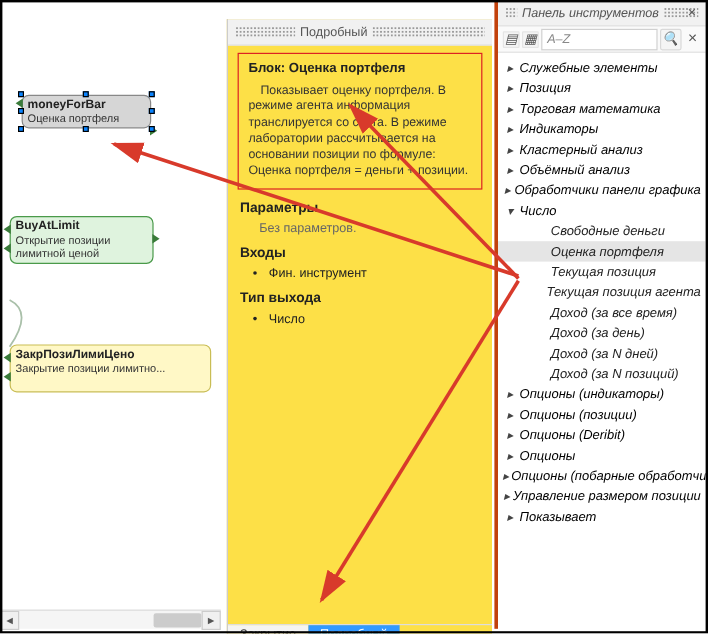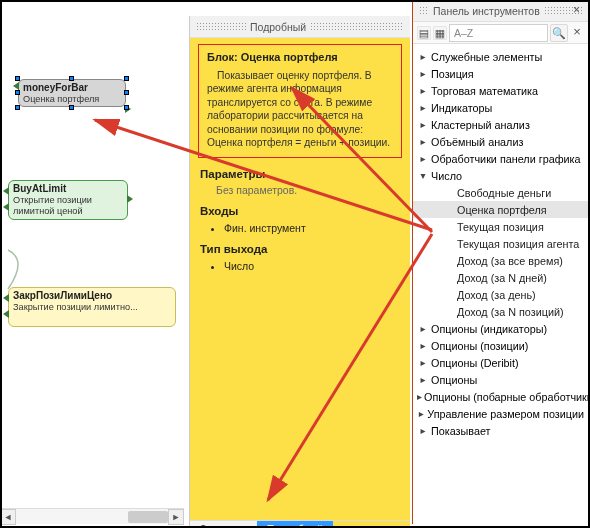--- a/index.html
+++ b/index.html
@@ -55,21 +55,21 @@
   ul.sec li{font-size:10.5px; margin:2px 0;}
   .mid-tabs{
     position:absolute; left:0; bottom:0; right:0; height:20px;
     border-top:1px solid #ddd; display:flex; font-size:10.5px;
   }
   .mid-tabs .tab{padding:2px 10px 0 10px; height:20px; }
   .mid-tabs .tab.inactive{background:#f4f4f4; color:#333;}
   .mid-tabs .tab.active{background:#3399ff; color:#fff;}
   .right{
     position:absolute; left:412px; top:0; right:2px; height:524px;
-    border-left:1px solid #c2410c; background:#fff;
+    border-left:3px solid #c2410c; background:#fff;font-style:italic;
   }
   .right .panel-head{justify-content:flex-start;}
   .right .panel-head .lbl{white-space:nowrap;}
   .right .panel-head .close{position:absolute; right:4px; top:3px; width:15px; height:15px; font-size:12px; text-align:center; line-height:15px; color:#555; cursor:pointer;}
   .right-toolbar{
     height:22px; border-bottom:1px solid #e0e0e0; background:#fafafa;
     display:flex; align-items:center; gap:2px; padding:0 4px; font-size:10.5px;
   }
   .tbtn{width:18px;height:18px;border:1px solid #d9d9d9;background:#f5f5f5;color:#555;font-size:11px;text-align:center;line-height:16px;border-radius:2px;}
   .tbtn.sm{width:14px;height:14px;line-height:12px;border-color:#e5e5e5;border-radius:1px;}
@@ -230,25 +230,25 @@
       <div class="ti lv1">
         <span class="tw"></span>
         <span>Текущая позиция агента</span>
       </div>
       <div class="ti lv1">
         <span class="tw"></span>
         <span>Доход (за все время)</span>
       </div>
       <div class="ti lv1">
         <span class="tw"></span>
+        <span>Доход (за день)</span>
+      </div>
+      <div class="ti lv1">
+        <span class="tw"></span>
         <span>Доход (за N дней)</span>
-      </div>
-      <div class="ti lv1">
-        <span class="tw"></span>
-        <span>Доход (за день)</span>
       </div>
       <div class="ti lv1">
         <span class="tw"></span>
         <span>Доход (за N позиций)</span>
       </div>
       <div class="ti cat">
         <span class="tw">▸</span>
         <span>Опционы (индикаторы)</span>
       </div>
       <div class="ti cat">

